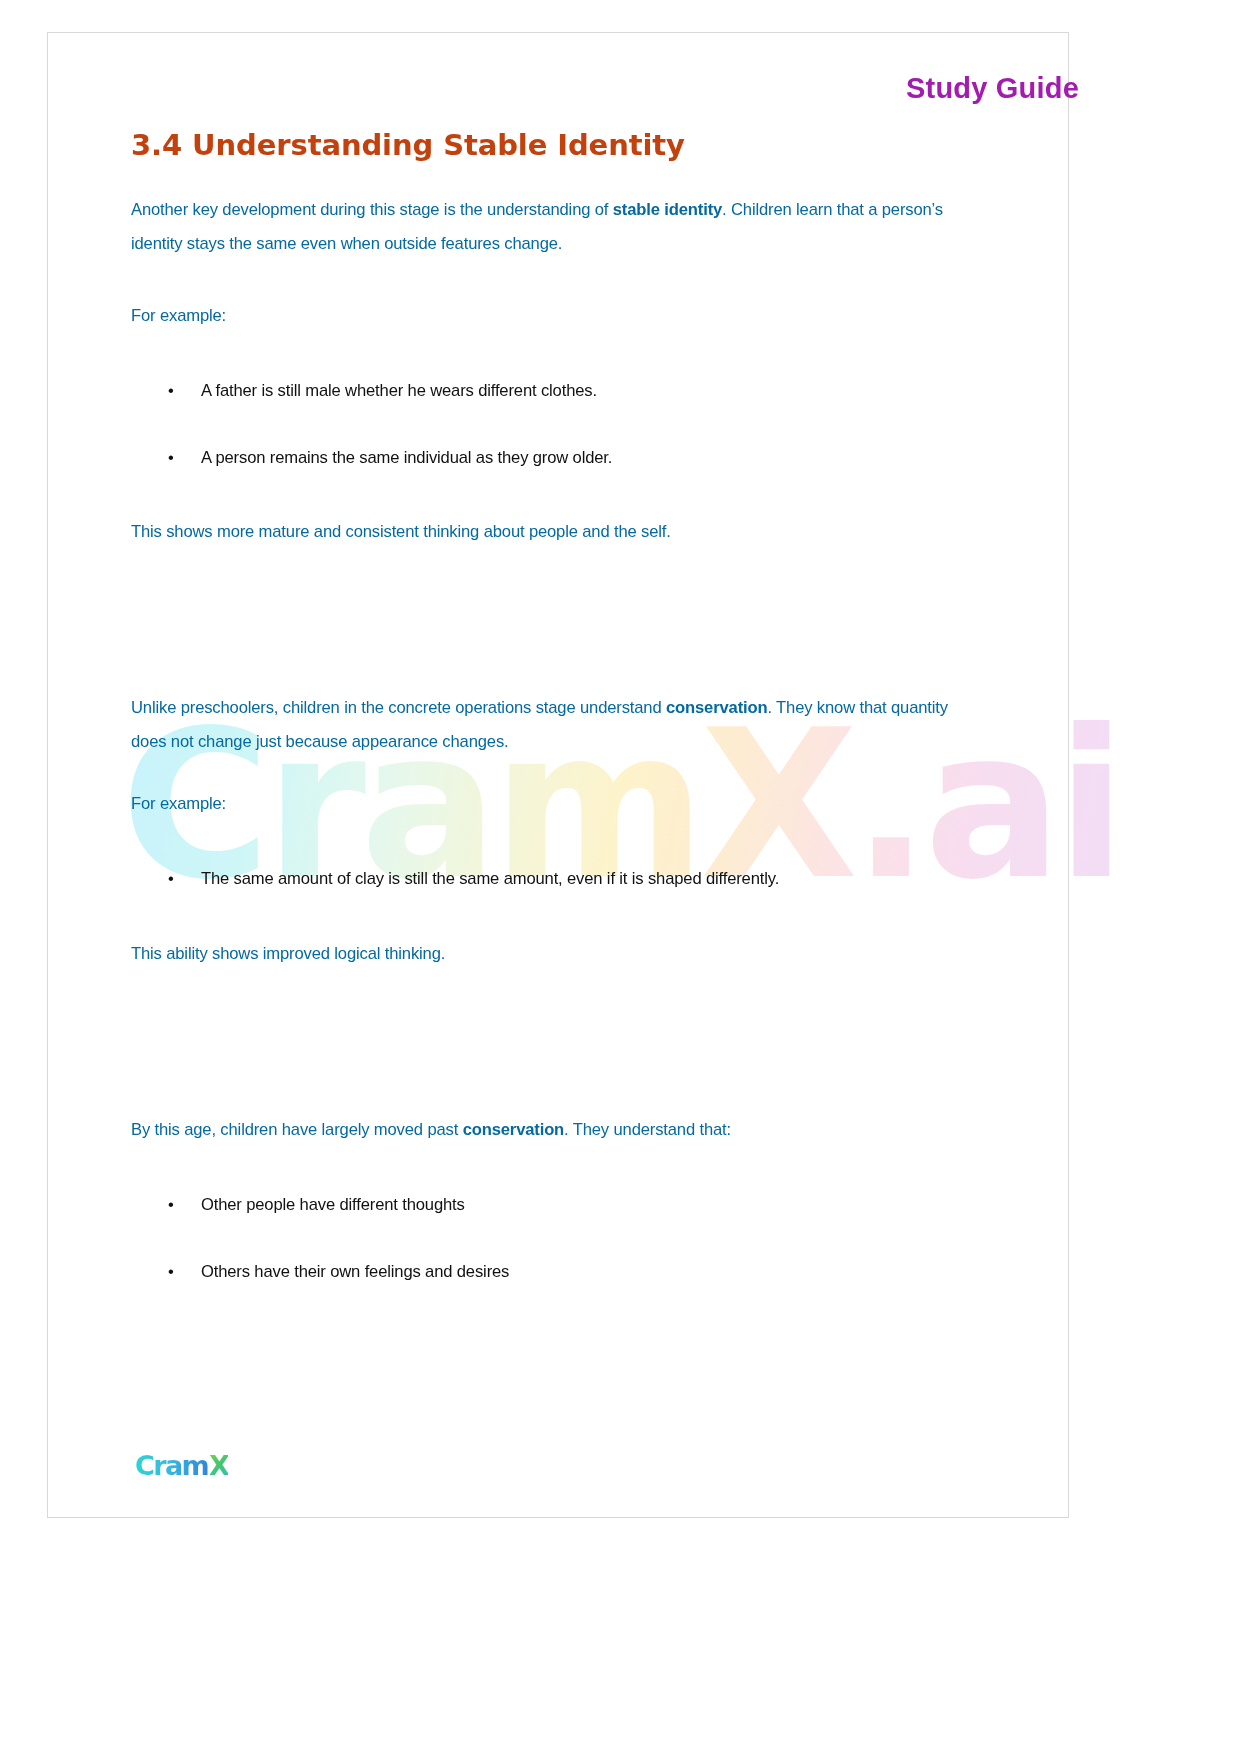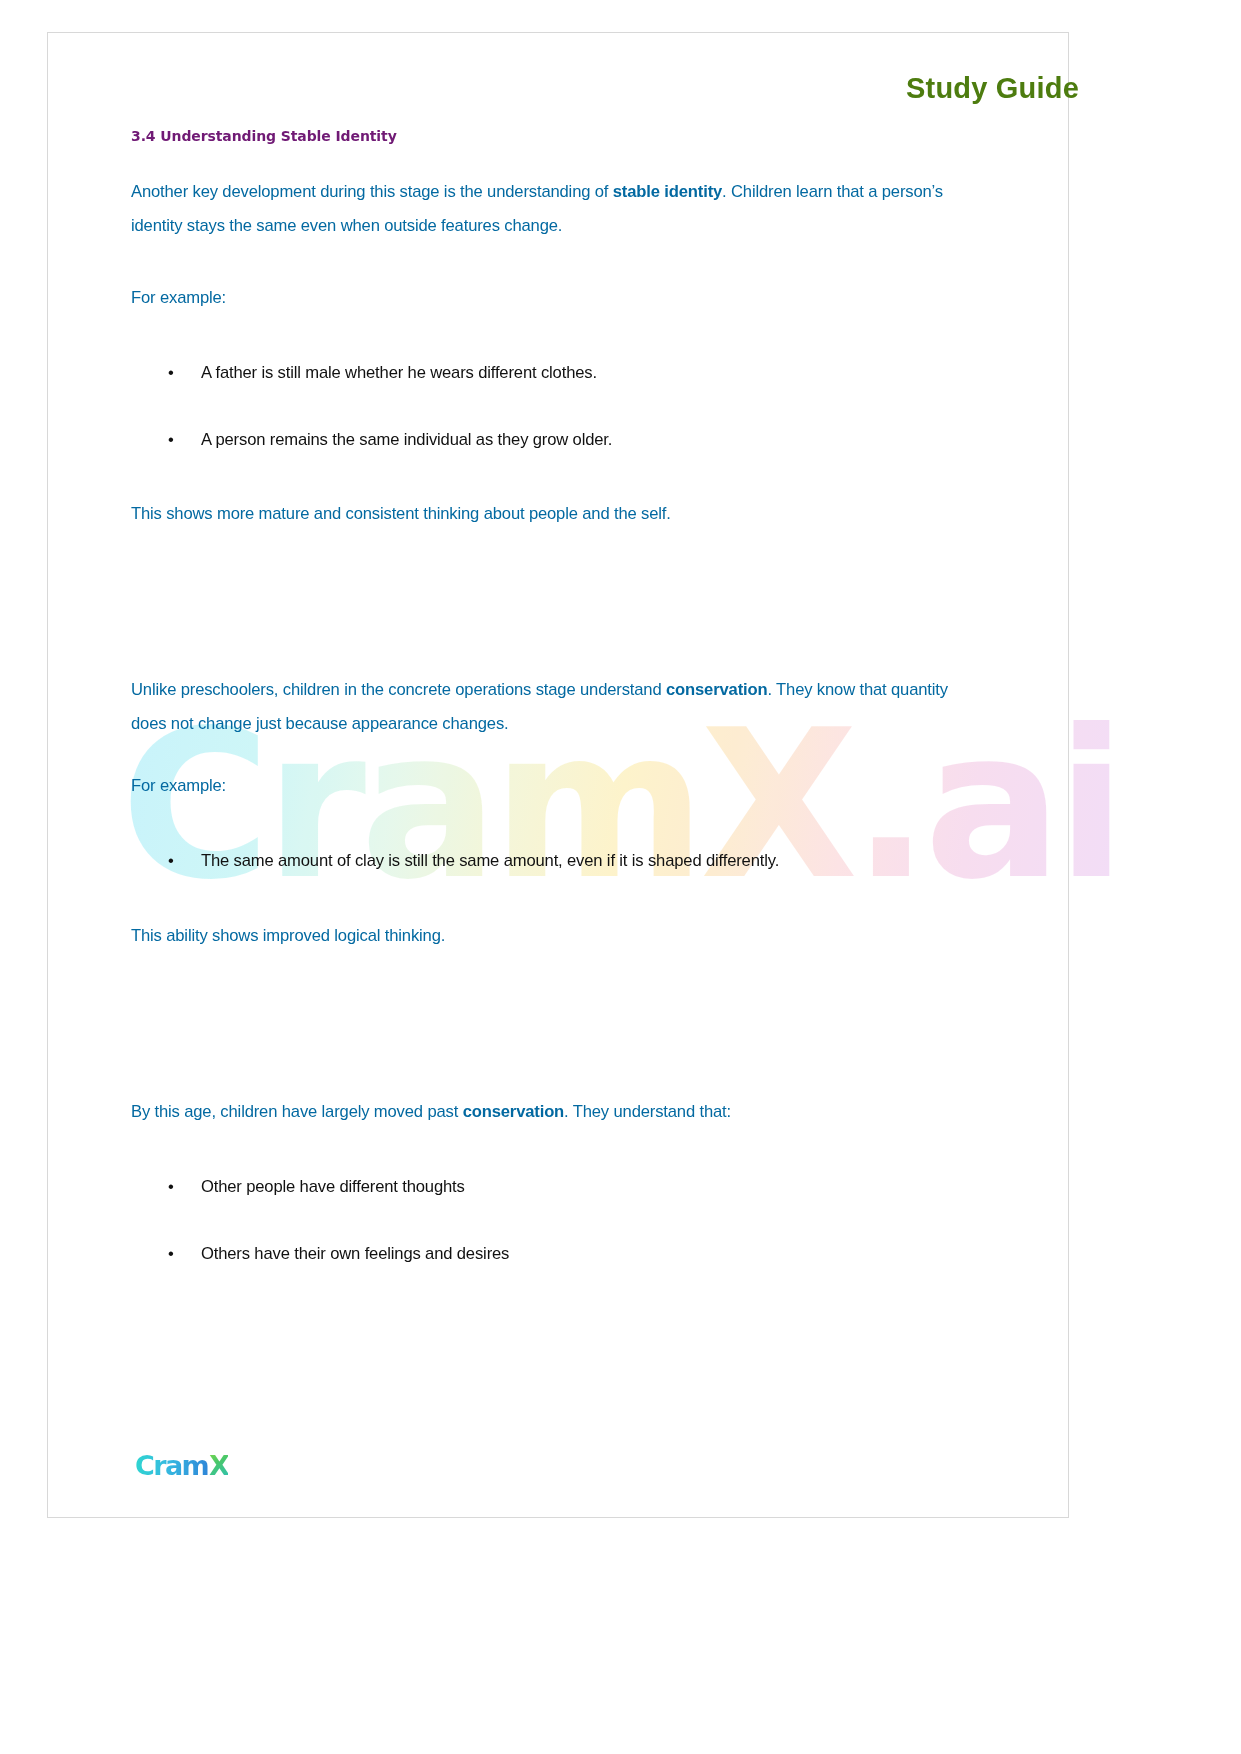--- a/index.html
+++ b/index.html
@@ -79,38 +79,38 @@
     right: 0;
     top: 72px;
     z-index: 3;
   }
   .doc-title {
     text-align: right;
     padding-right: 162px;
     font-family: "Liberation Sans", sans-serif;
     font-weight: 700;
     font-size: 29px;
-    color: #4d7c0f;
+    color: #a21caf;
     letter-spacing: 0.2px;
   }
 
   
   .content {
     position: absolute;
     left: 131px;
     top: 128px;
     width: 848px;
     z-index: 2;
   }
 
   h2.section-heading {
     font-family: "DejaVu Sans", sans-serif;
     font-weight: 700;
-    font-size: 14px;
-    color: #701a75;
+    font-size: 29px;
+    color: #c2410c;
     margin: 0;
     letter-spacing: -0.1px;
     line-height: 1.2;
   }
 
   p.body-text {
     font-family: "Liberation Sans", sans-serif;
     font-size: 16.6px;
     color: #0369a1;
     line-height: 2.05;

